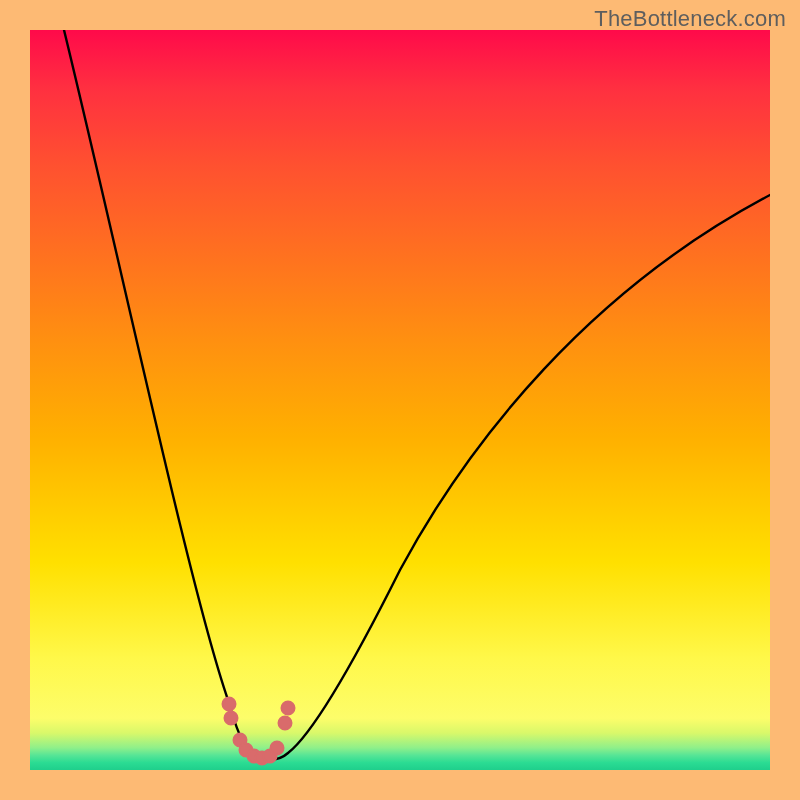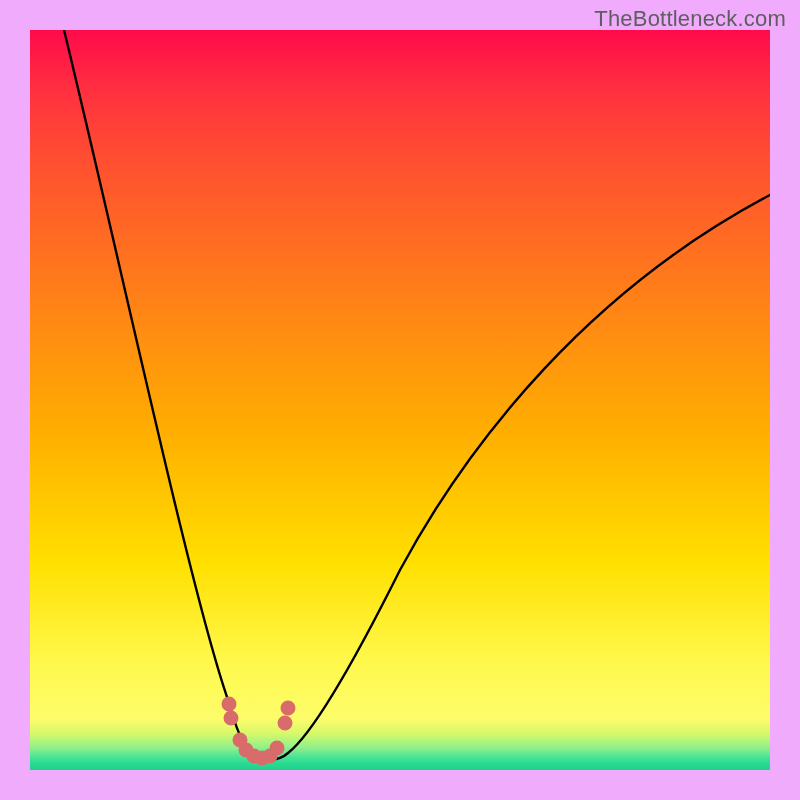--- a/index.html
+++ b/index.html
@@ -7,21 +7,21 @@
     padding: 0;
     width: 800px;
     height: 800px;
     overflow: hidden;
     background: #000;
     font-family: Arial, Helvetica, sans-serif;
   }
   .frame {
     position: absolute;
     inset: 0;
-    background: #f0abfc;
+    background: #fdba74;
   }
   .plot {
     position: absolute;
     left: 30px;
     top: 30px;
     width: 740px;
     height: 740px;
     overflow: hidden;
   }
   .gradient {

